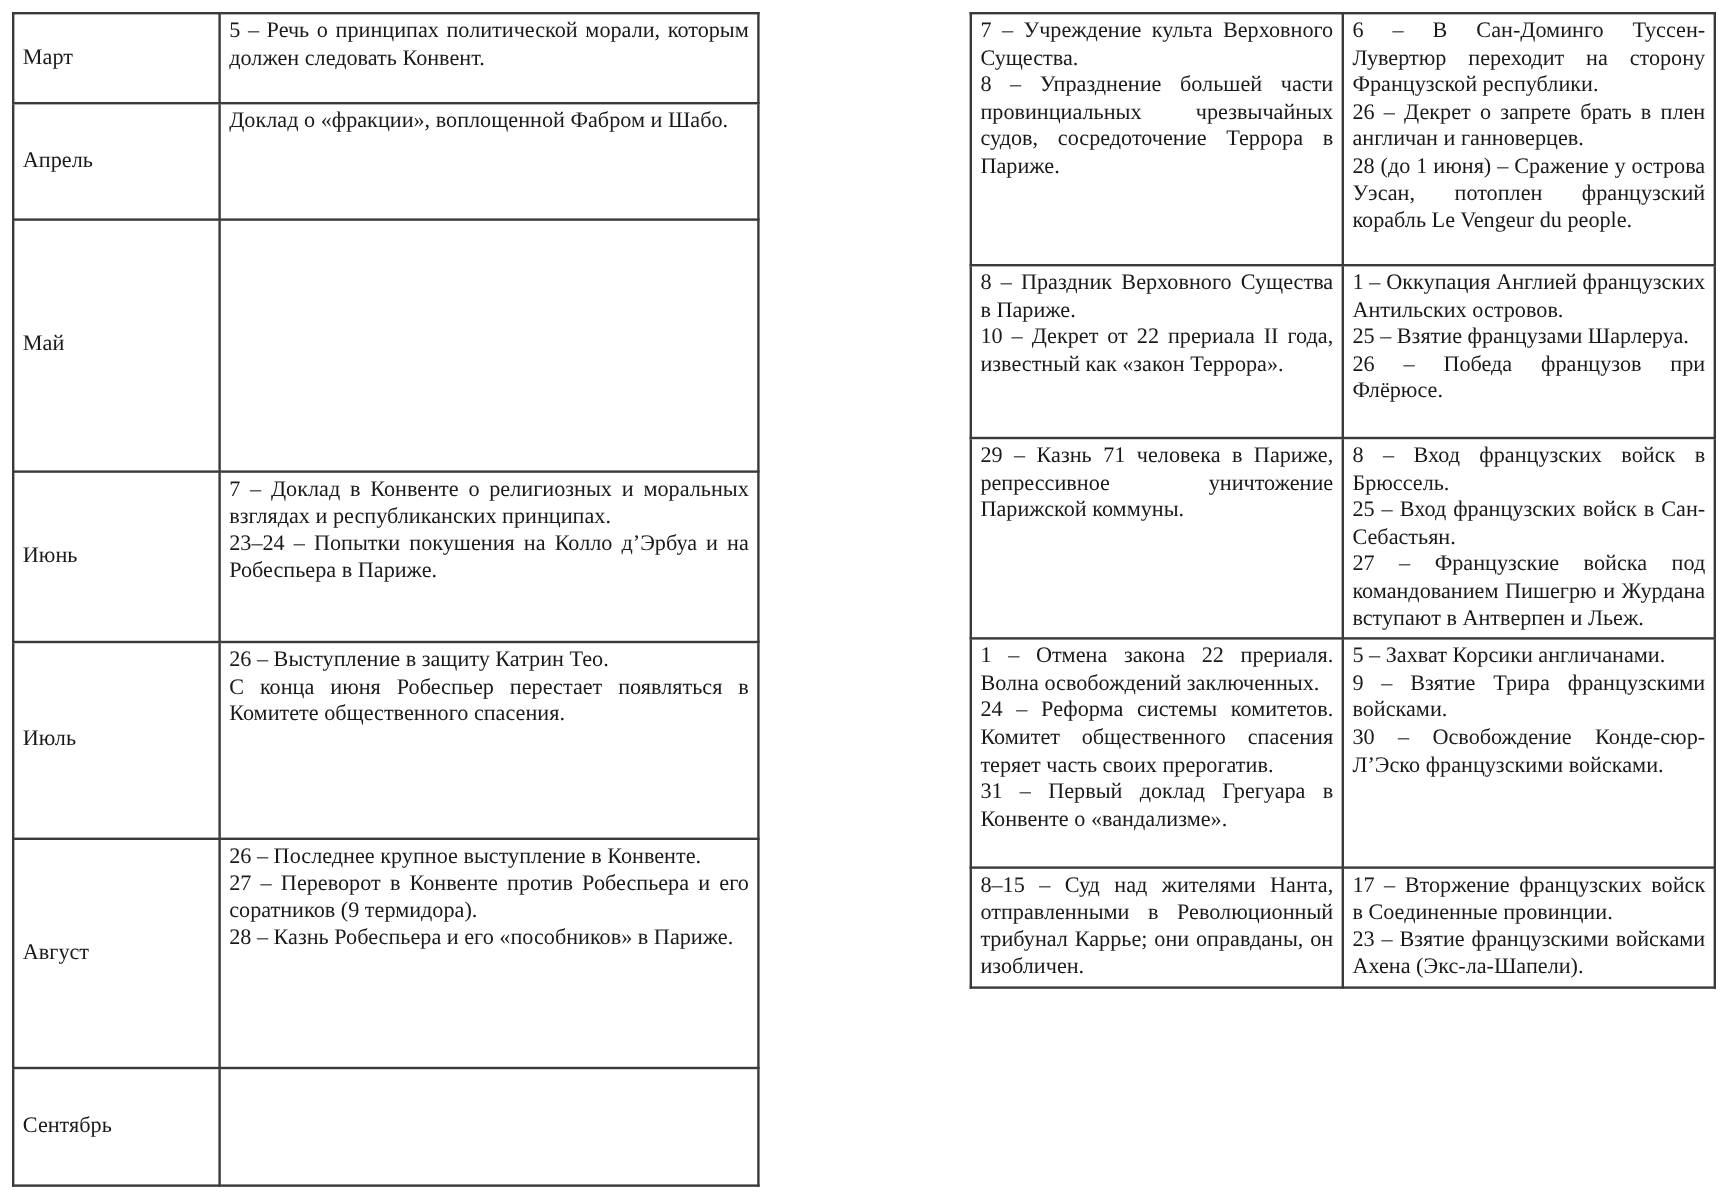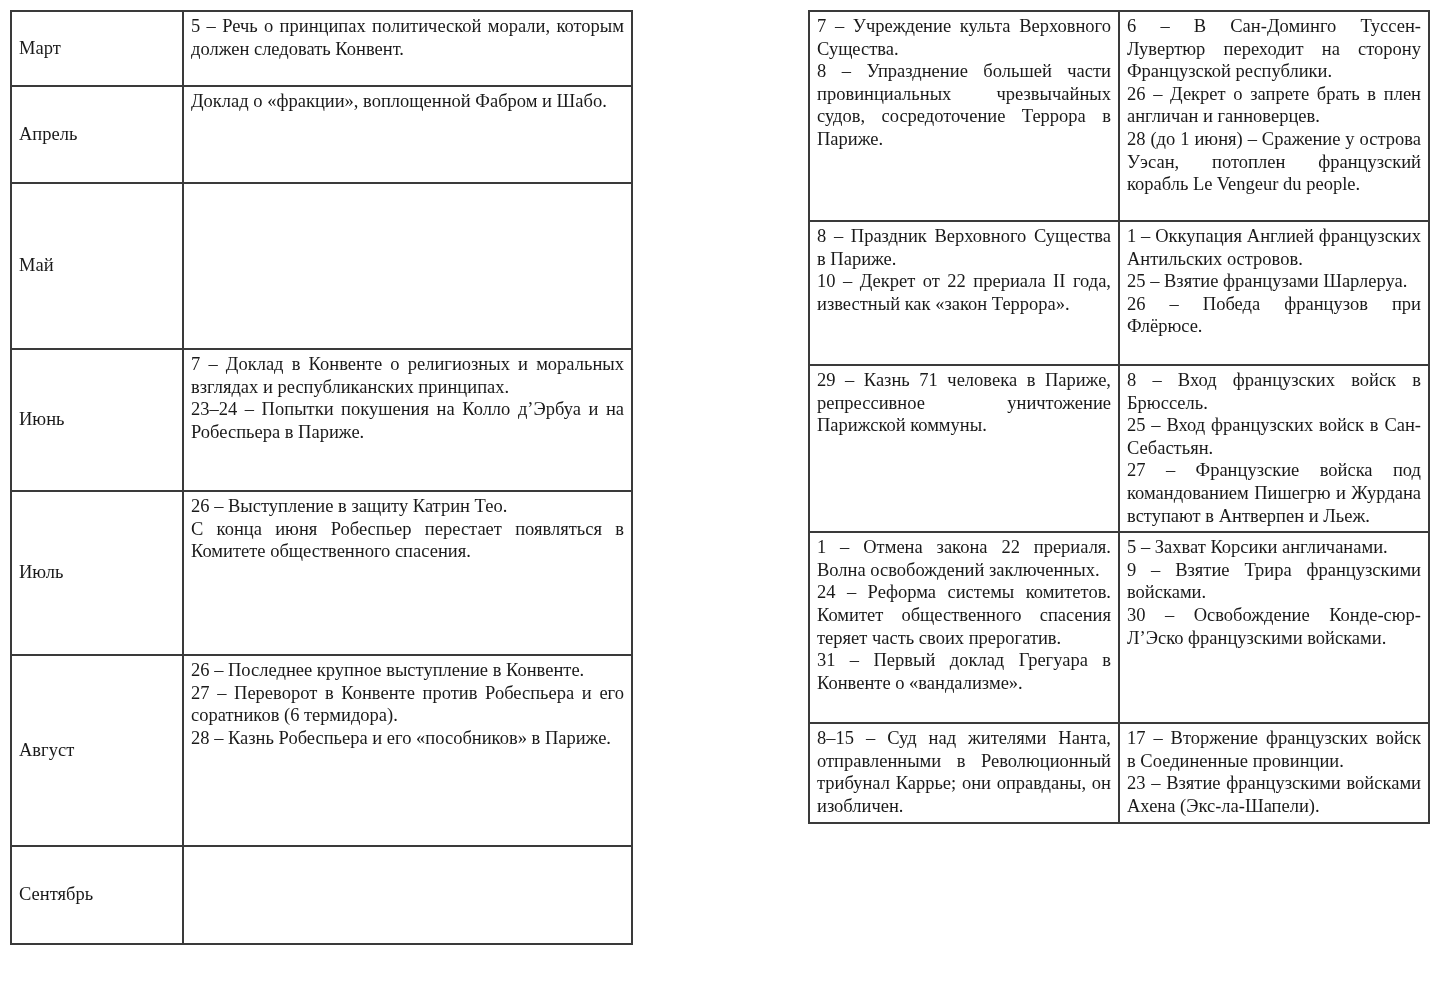--- a/index.html
+++ b/index.html
@@ -55,21 +55,21 @@
       <td>
         <span class="line">5 – Речь о принципах политической морали, которым должен следовать Конвент.</span>
       </td>
     </tr>
     <tr style="height:97px">
       <td class="month">Апрель</td>
       <td>
         <span class="line">Доклад о «фракции», воплощенной Фабром и Шабо.</span>
       </td>
     </tr>
-    <tr style="height:166px">
+    <tr style="height:210px">
       <td class="month">Май</td>
       <td></td>
     </tr>
     <tr style="height:142px">
       <td class="month">Июнь</td>
       <td>
         <span class="line">7 – Доклад в Конвенте о религиозных и моральных взглядах и республиканских принципах.</span>
         <span class="line">23–24 – Попытки покушения на Колло д’Эрбуа и на Робеспьера в Париже.</span>
       </td>
     </tr>
@@ -77,21 +77,21 @@
       <td class="month">Июль</td>
       <td>
         <span class="line">26 – Выступление в защиту Катрин Тео.</span>
         <span class="line">С конца июня Робеспьер перестает появляться в Комитете общественного спасения.</span>
       </td>
     </tr>
     <tr style="height:191px">
       <td class="month">Август</td>
       <td>
         <span class="line">26 – Последнее крупное выступление в Конвенте.</span>
-        <span class="line">27 – Переворот в Конвенте против Робеспьера и его соратников (6 термидора).</span>
+        <span class="line">27 – Переворот в Конвенте против Робеспьера и его соратников (9 термидора).</span>
         <span class="line">28 – Казнь Робеспьера и его «пособников» в Париже.</span>
       </td>
     </tr>
     <tr style="height:98px">
       <td class="month">Сентябрь</td>
       <td></td>
     </tr>
   </tbody>
 </table>
 

